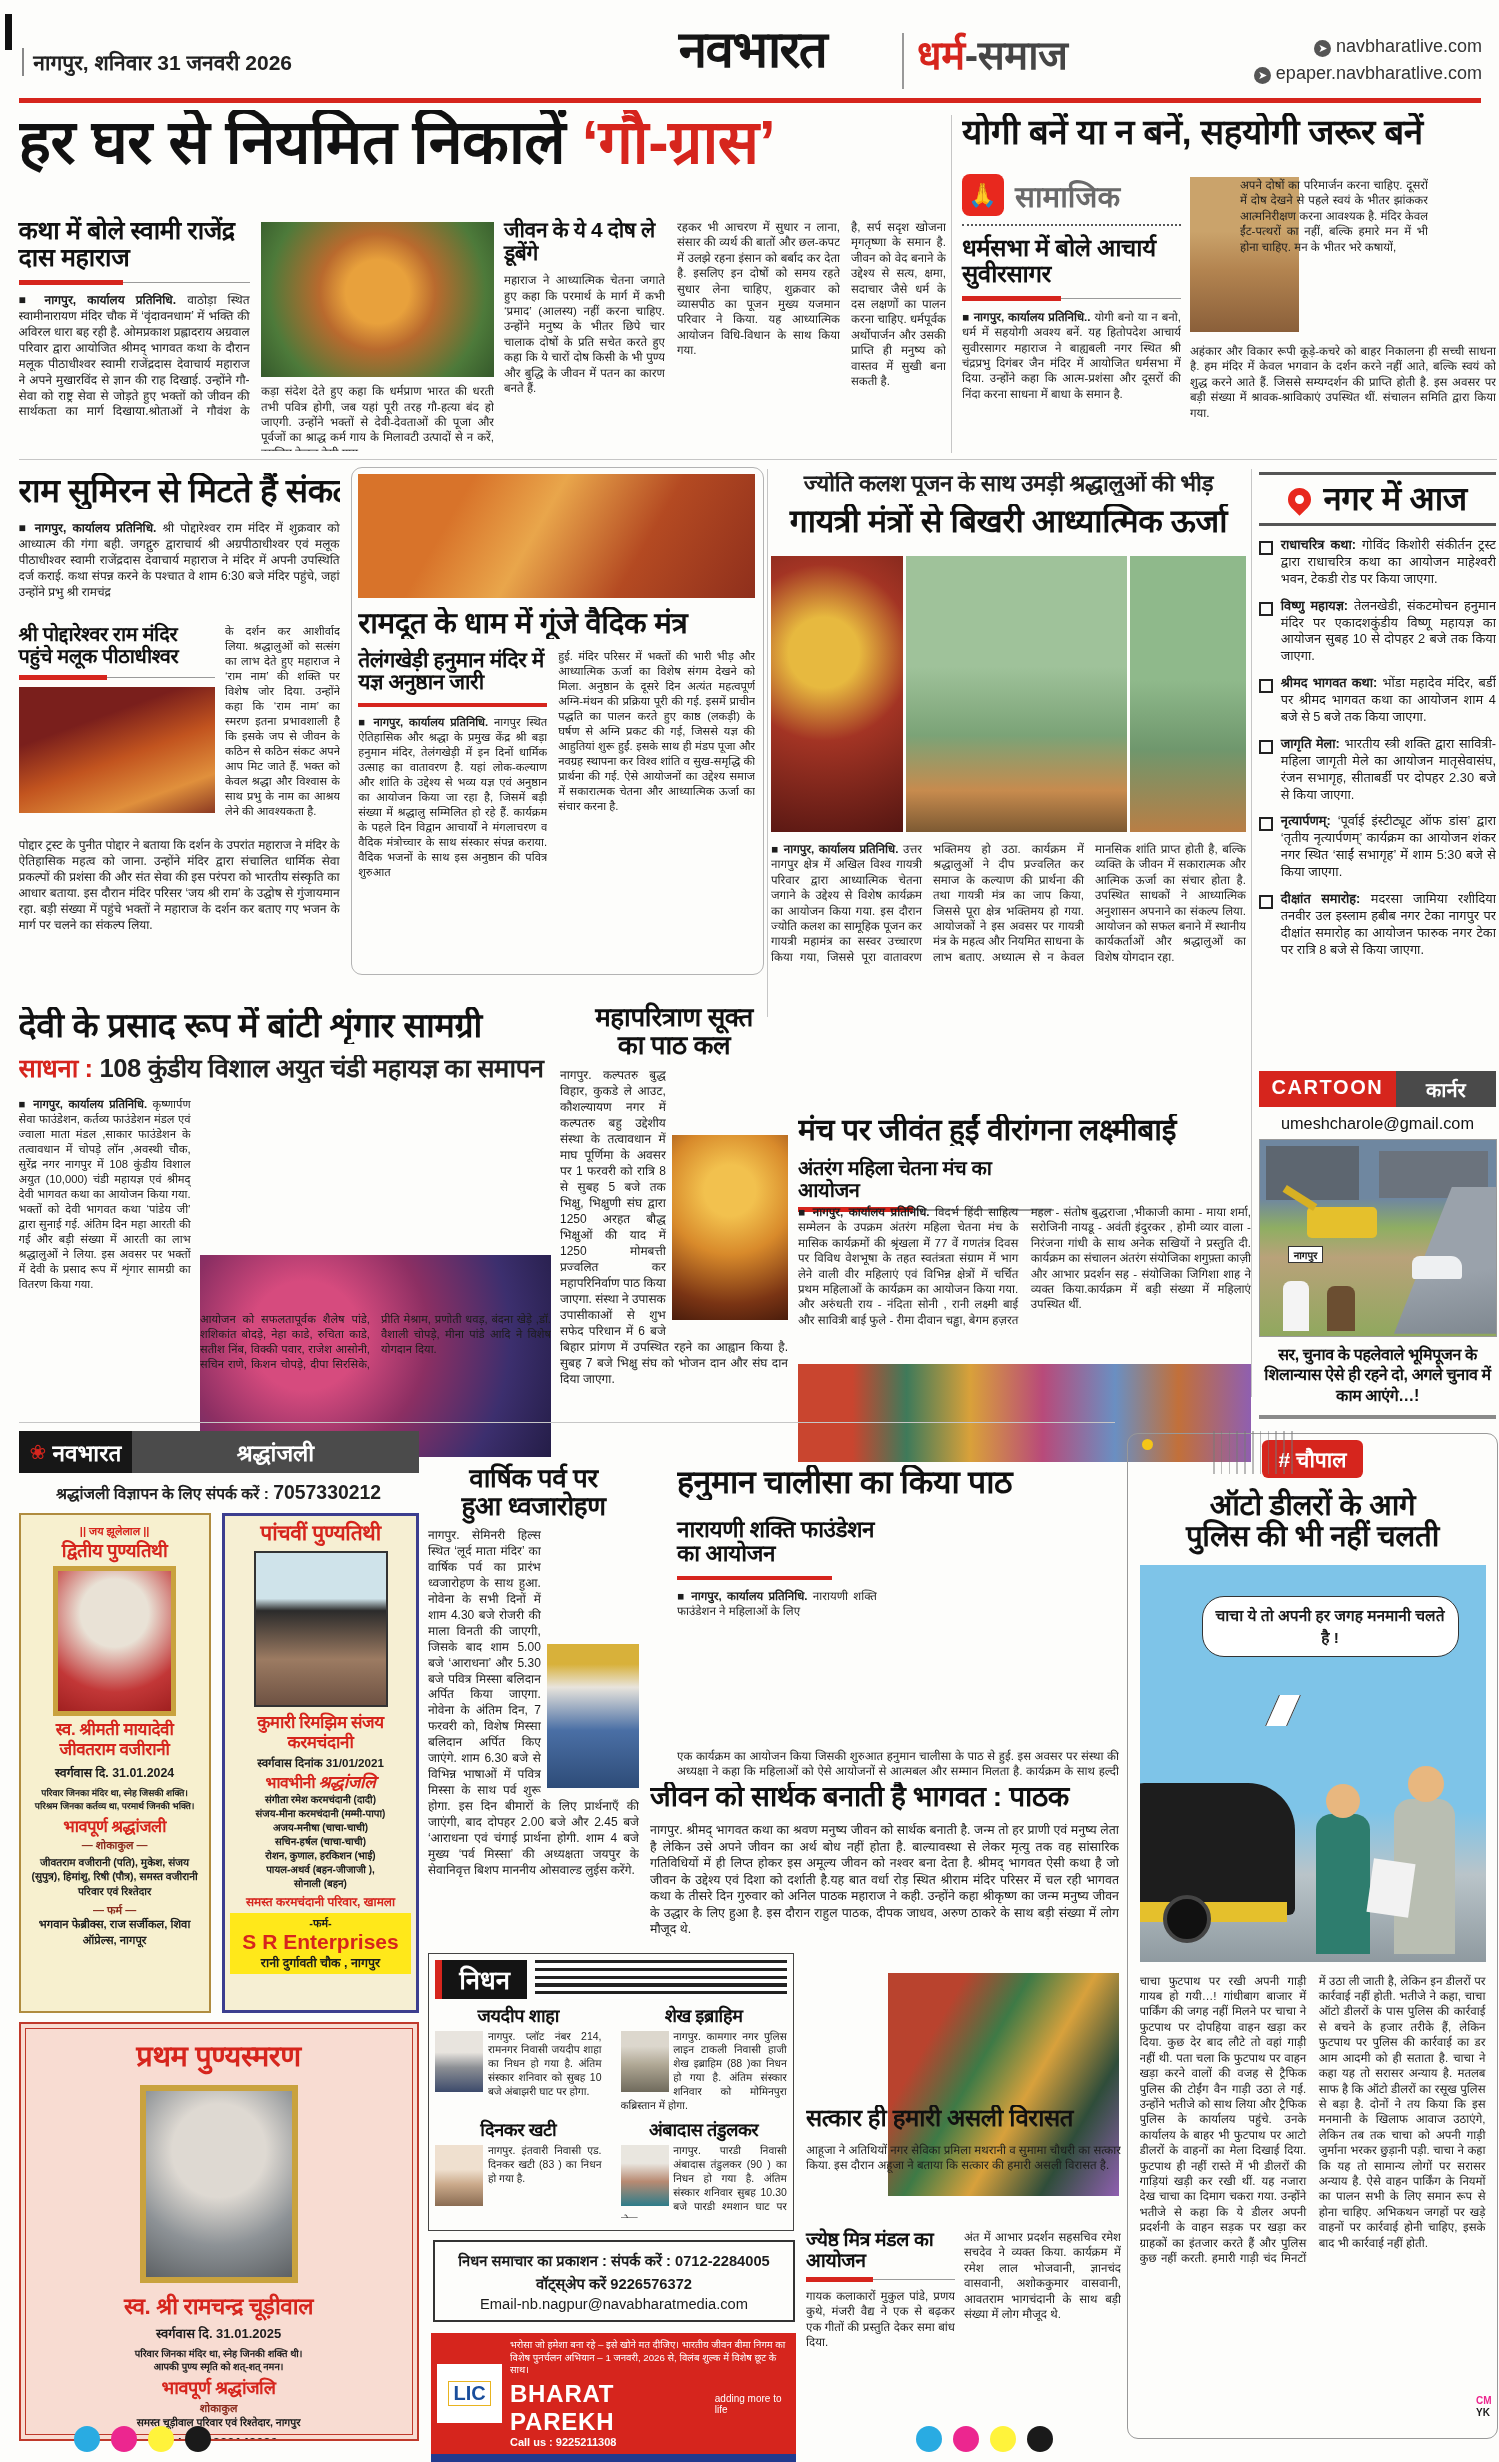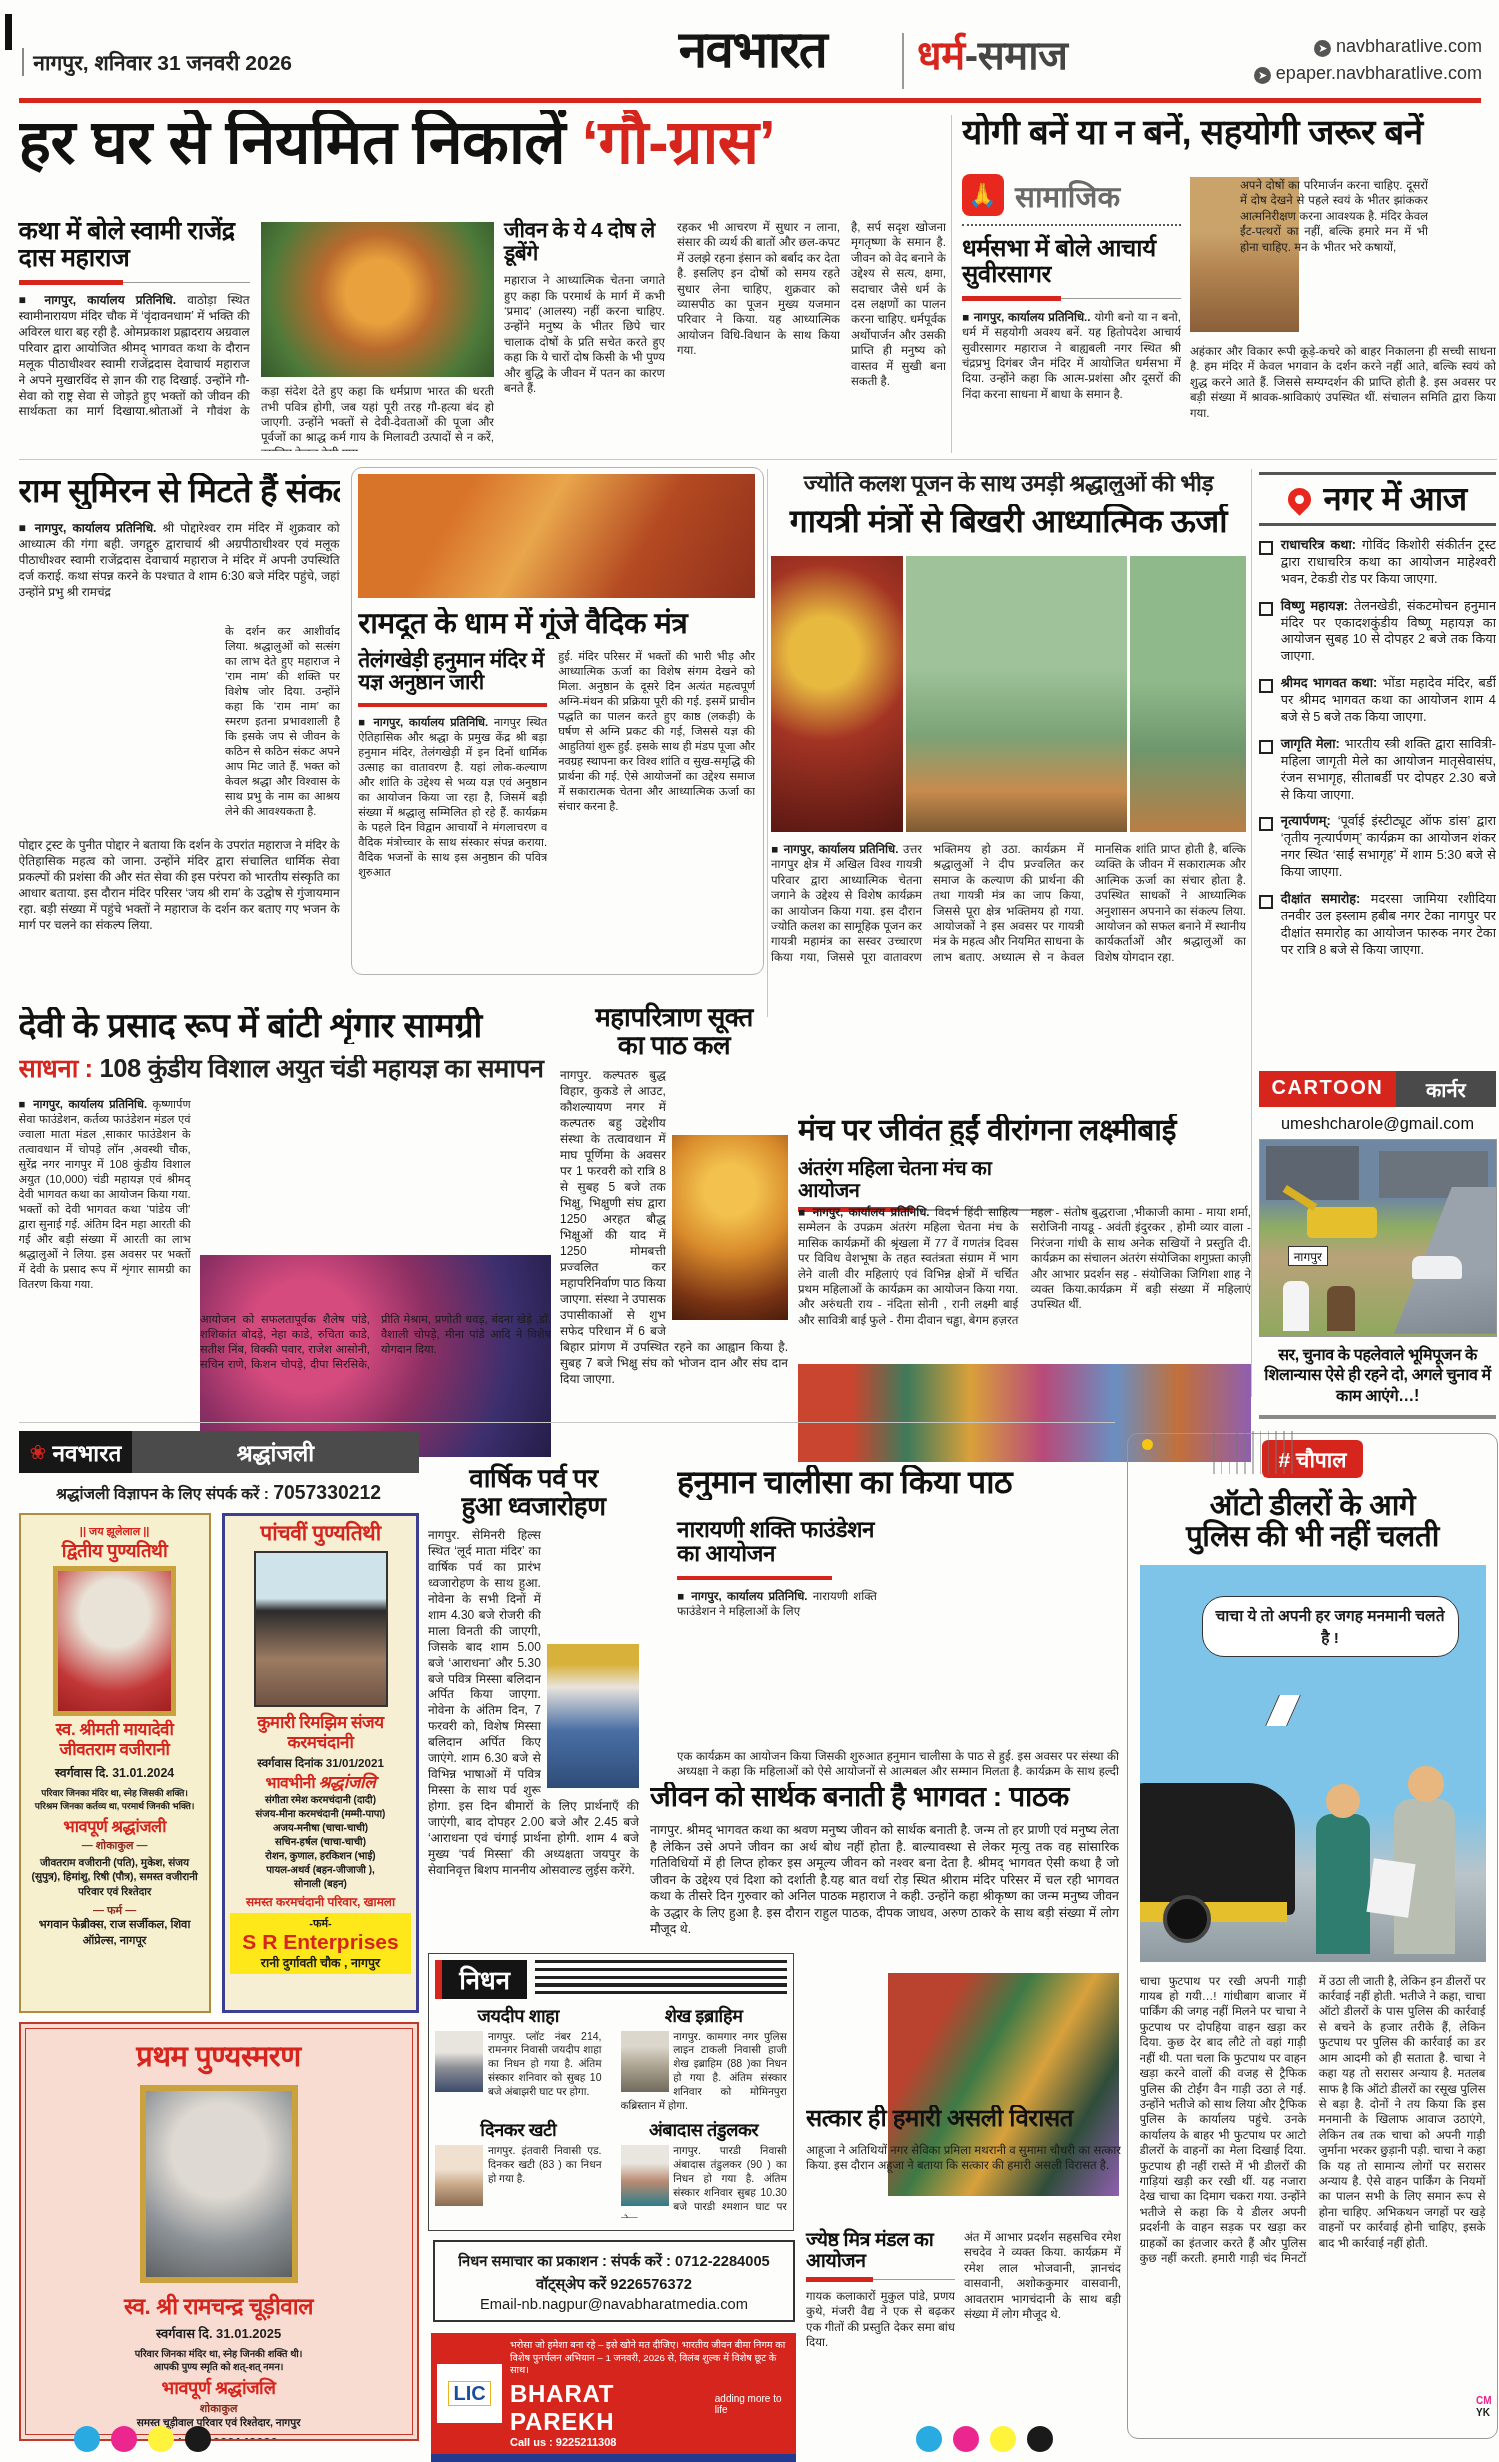--- a/index.html
+++ b/index.html
@@ -89,20 +89,28 @@
   <div class="abs photo" style="left:1190px;top:177px;width:109px;height:155px;background:linear-gradient(180deg,#caa36b 0 35%,#b38450 60%,#8a5f3a);"></div>
   <div class="abs bt" style="left:1240px;top:177px;width:188px;font-size:11.6px;height:157px;">अपने दोषों का परिमार्जन करना चाहिए. दूसरों में दोष देखने से पहले स्वयं के भीतर झांककर आत्मनिरीक्षण करना आवश्यक है. मंदिर केवल ईंट-पत्थरों का नहीं, बल्कि हमारे मन में भी होना चाहिए. मन के भीतर भरे कषायों,</div>
   <div class="abs bt" style="left:1190px;top:343px;width:306px;font-size:11.6px;height:106px;">अहंकार और विकार रूपी कूड़े-कचरे को बाहर निकालना ही सच्ची साधना है. हम मंदिर में केवल भगवान के दर्शन करने नहीं आते, बल्कि स्वयं को शुद्ध करने आते हैं. जिससे सम्यग्दर्शन की प्राप्ति होती है. इस अवसर पर बड़ी संख्या में श्रावक-श्राविकाएं उपस्थित थीं. संचालन समिति द्वारा किया गया.</div>
 
   <div class="abs hline" style="left:18.6px;top:459px;width:1478px;"></div>
 
   <div class="abs hl nowrap" style="left:18.6px;top:473px;width:321px;font-size:33px;">राम सुमिरन से मिटते हैं संकट</div>
   <div class="abs bt" style="left:18.6px;top:521px;width:321px;font-size:12px;height:96px;">
     <span class="byl">■ नागपुर, कार्यालय प्रतिनिधि.</span> <span>श्री पोद्दारेश्वर राम मंदिर में शुक्रवार को आध्यात्म की गंगा बही. जगद्गुरु द्वाराचार्य श्री अग्रपीठाधीश्वर एवं मलूक पीठाधीश्वर स्वामी राजेंद्रदास देवाचार्य महाराज ने मंदिर में अपनी उपस्थिति दर्ज कराई. कथा संपन्न करने के पश्चात वे शाम 6:30 बजे मंदिर पहुंचे, जहां उन्होंने प्रभु श्री रामचंद्र</span>
   </div>
+  <div class="abs" style="left:18.6px;top:624px;width:196px;">
+    <div class="hl" style="font-size:20px;">श्री पोद्दारेश्वर राम मंदिर पहुंचे मलूक पीठाधीश्वर</div>
+    <div class="rule" style="margin:7.8px 0;">
+        <div class="r"></div>
+        <div class="g"></div>
+      </div>
+    <div class="photo" style="width:196px;height:126px;background:linear-gradient(160deg,#7a1f1c 0 30%,#c2541f 55%,#e0903c 80%,#8c3a22);"></div>
+  </div>
   <div class="abs bt" style="left:225px;top:624px;width:115px;font-size:11.3px;height:203px;">के दर्शन कर आशीर्वाद लिया. श्रद्धालुओं को सत्संग का लाभ देते हुए महाराज ने ‘राम नाम’ की शक्ति पर विशेष जोर दिया. उन्होंने कहा कि ‘राम नाम’ का स्मरण इतना प्रभावशाली है कि इसके जप से जीवन के कठिन से कठिन संकट अपने आप मिट जाते हैं. भक्त को केवल श्रद्धा और विश्वास के साथ प्रभु के नाम का आश्रय लेने की आवश्यकता है.</div>
   <div class="abs bt" style="left:18.6px;top:838px;width:321px;font-size:12px;height:127px;">पोद्दार ट्रस्ट के पुनीत पोद्दार ने बताया कि दर्शन के उपरांत महाराज ने मंदिर के ऐतिहासिक महत्व को जाना. उन्होंने मंदिर द्वारा संचालित धार्मिक सेवा प्रकल्पों की प्रशंसा की और संत सेवा की इस परंपरा को भारतीय संस्कृति का आधार बताया. इस दौरान मंदिर परिसर ‘जय श्री राम’ के उद्घोष से गुंजायमान रहा. बड़ी संख्या में पहुंचे भक्तों ने महाराज के दर्शन कर बताए गए भजन के मार्ग पर चलने का संकल्प लिया.</div>
 
   <div class="abs" style="left:351px;top:467px;width:413px;height:508px;border:1.6px solid #b3b3b3;border-radius:11px;box-sizing:border-box;padding:6.2px;">
     <div class="photo" style="width:397px;height:124px;background:linear-gradient(120deg,#d8732a 0 25%,#e9a64b 45%,#b44a22 70%,#8f2f1c);"></div>
     <div class="hl nowrap" style="font-size:29.5px;margin-top:9.3px;">रामदूत के धाम में गूंजे वैदिक मंत्र</div>
     <div style="display:flex;gap:11px;margin-top:9.3px;">
       <div style="width:189px;">
         <div class="hl" style="font-size:21px;">तेलंगखेड़ी हनुमान मंदिर में यज्ञ अनुष्ठान जारी</div>
         <div style="height:3.9px;background:#d6251d;margin:9.3px 0 7.8px 0;"></div>
@@ -162,21 +170,21 @@
     <div style="display:flex;">
       <div style="background:#d6251d;color:#fff;font-weight:bold;font-size:20px;padding:4.7px 12.4px;letter-spacing:1.6px;">CARTOON</div>
       <div style="background:#4a4a4a;color:#fff;font-weight:bold;font-size:20px;padding:4.7px 0;flex:1;text-align:center;">कार्नर</div>
     </div>
     <div class="center" style="font-size:16.3px;margin:6.2px 0;color:#111;">umeshcharole@gmail.com</div>
     <div class="photo" style="width:236px;height:196px;border:0.8px solid #999;background:linear-gradient(180deg,#6f87a0 0 30%,#8fae62 45%,#b9a27a 60%,#90a85e 100%);">
       <div style="position:absolute;left:6.2px;top:6.2px;width:93px;height:54px;background:#5d6670;"></div>
       <div style="position:absolute;right:7.8px;top:11px;width:109px;height:47px;background:#6b737d;"></div>
       <div style="position:absolute;left:47px;top:67px;width:70px;height:31px;background:#e5c02c;border-radius:4.7px;"></div>
       <div style="position:absolute;left:22px;top:54px;width:36px;height:7.8px;background:#d7b023;transform:rotate(32deg);"></div>
-      <div style="position:absolute;left:28px;top:106px;background:#fff;border:1.6px solid #333;font-size:12px;font-weight:normal;padding:0.8px 4.7px;">नागपुर</div>
+      <div style="position:absolute;left:28px;top:106px;background:#fff;border:1.6px solid #333;font-size:10px;font-weight:bold;padding:0.8px 4.7px;">नागपुर</div>
       <div style="position:absolute;right:0;top:47px;width:116px;height:147px;background:linear-gradient(170deg,#9aa2ab 0 60%,#7f8890);clip-path:polygon(62% 0,100% 0,100% 100%,12% 100%);"></div>
       <div style="position:absolute;right:34px;top:116px;width:50px;height:23px;background:#eef0f2;border-radius:7.8px 11px 3.1px 3.1px;"></div>
       <div style="position:absolute;left:23px;bottom:4.7px;width:26px;height:50px;background:#f4f4f4;border-radius:7.8px 7.8px 0 0;"></div>
       <div style="position:absolute;left:67px;bottom:4.7px;width:28px;height:45px;background:#6b4e31;border-radius:7.8px 7.8px 0 0;"></div>
     </div>
     <div class="hl center" style="font-size:16px;margin-top:7.8px;line-height:1.3;">सर, चुनाव के पहलेवाले भूमिपूजन के शिलान्यास ऐसे ही रहने दो, अगले चुनाव में काम आएंगे…!</div>
     <div style="height:4.7px;background:#8a8a8a;margin-top:7.8px;"></div>
   </div>
 
   <div class="abs hl nowrap" style="left:18.6px;top:1007px;width:534px;font-size:34px;">देवी के प्रसाद रूप में बांटी शृंगार सामग्री</div>

